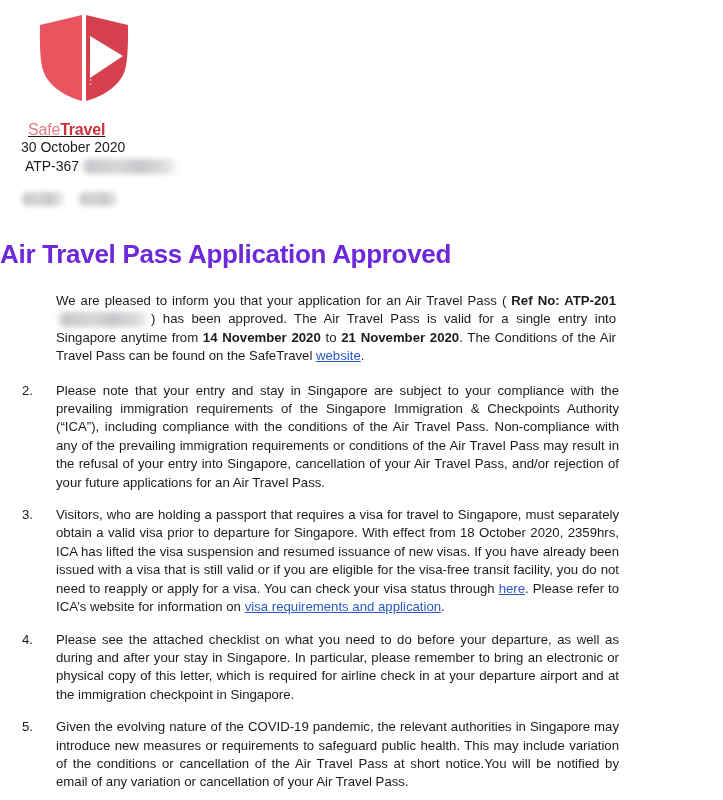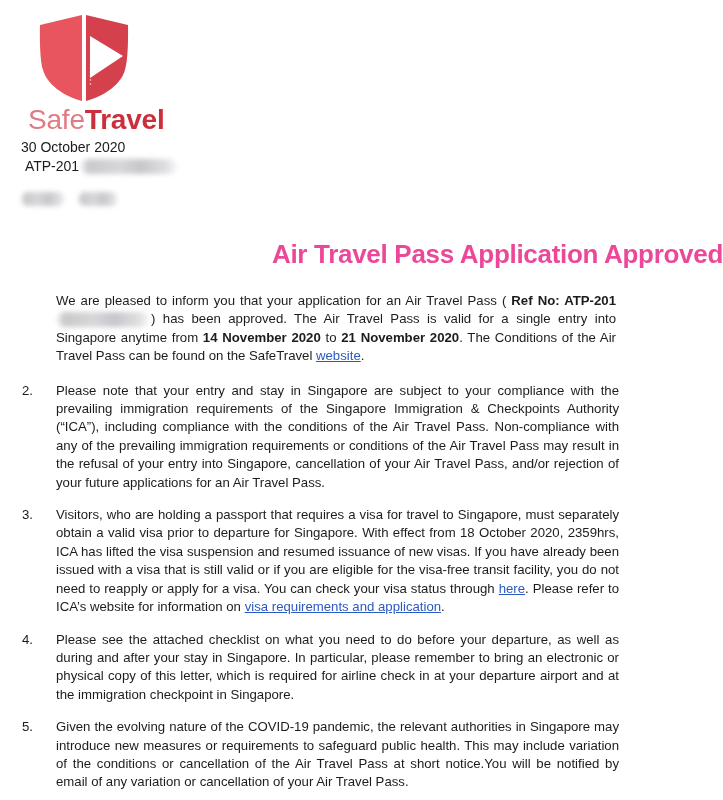--- a/index.html
+++ b/index.html
@@ -30,26 +30,27 @@
     width: 150px;
   }
   .shield-wrap {
     width: 108px;
     height: 92px;
     position: relative;
     margin-left: 8px;
   }
   .shield-svg { display: block; }
   .wordmark {
-    margin-top: 2px;
+    margin-top: 18px;
     margin-left: 6px;
-    font-size: 28px;
+    font-size: 16px;
     letter-spacing: -0.2px;
     line-height: 1;
     white-space: nowrap;
+    text-decoration: underline;
   }
   .wm-safe {
     color: #e07a84;
     font-weight: 400;
   }
   .wm-travel {
     color: #cc2f3c;
     font-weight: 700;
   }
 
@@ -88,25 +89,25 @@
     margin: 0 2px 0 1px;
     border-radius: 9px;
   }
 
   
   .doc-title {
     position: absolute;
     left: 0;
     right: 0;
     top: 239px;
-    text-align: right;
+    text-align: left;
     font-size: 26px;
     font-weight: 700;
     letter-spacing: -0.3px;
-    color: #ec4899;
+    color: #6d28d9;
   }
 
   
   .body-wrap {
     position: absolute;
     left: 0;
     top: 292px;
     width: 637px;
   }
   .para {
@@ -171,21 +172,21 @@
       </svg>
     </div>
     <div class="wordmark">
       <span class="wm-safe">Safe</span><span class="wm-travel">Travel</span>
     </div>
   </div>
 
   <div class="meta">
     <div class="meta-line">30 October 2020</div>
     <div class="meta-line">
-      &nbsp;<span>ATP-201</span><span class="redact r-ref"></span>
+      &nbsp;<span>ATP-367</span><span class="redact r-ref"></span>
     </div>
     <div class="meta-gap"></div>
     <div class="meta-line">
       <span class="redact r-name1"></span>
         <span class="redact r-name2"></span>
     </div>
     <div class="meta-gap" style="height:9px"></div>
   </div>
 
   <div class="doc-title">Air Travel Pass Application Approved</div>

